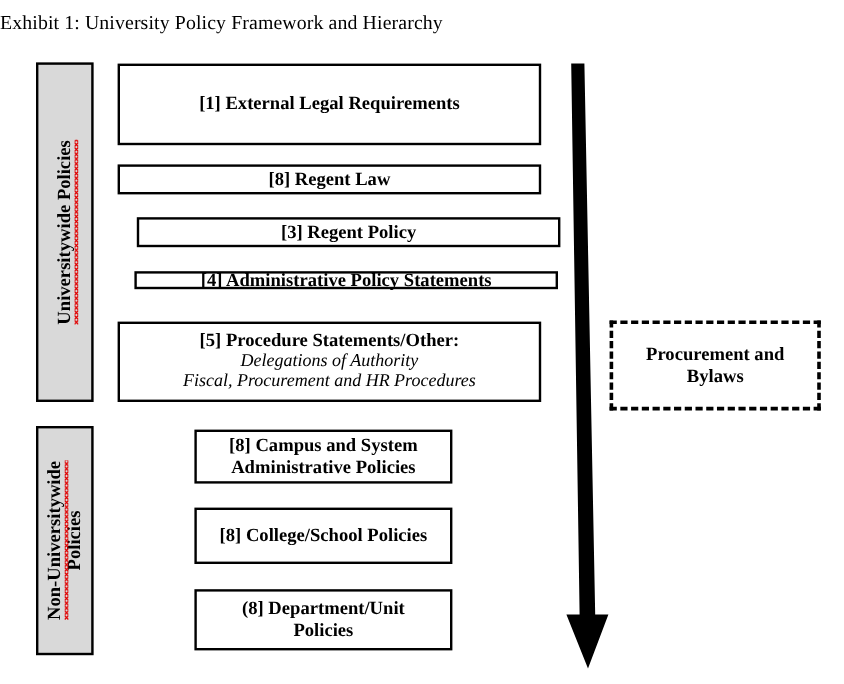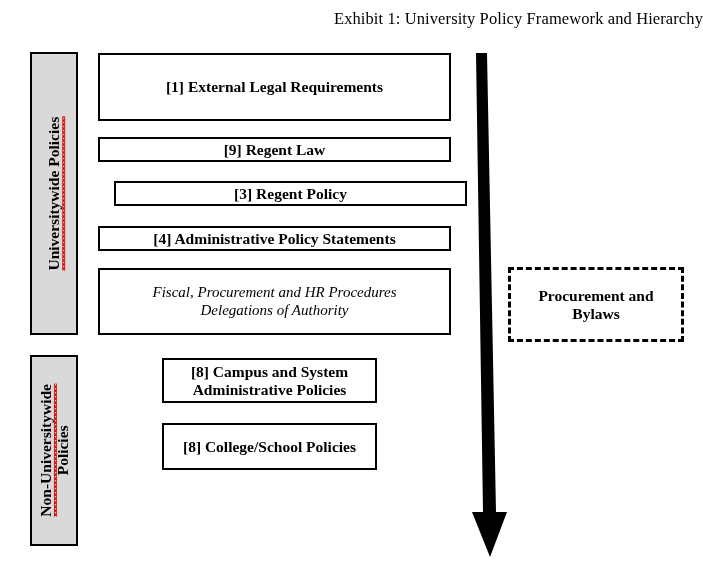--- a/index.html
+++ b/index.html
@@ -22,21 +22,21 @@
     width: 703px;
     height: 570px;
   }
 
   
   .exhibit-title {
     position: absolute;
     left: 0;
     top: 9px;
     width: 703px;
-    text-align: right;
+    text-align: left;
     font-size: 16.5px;
     font-weight: normal;
     letter-spacing: 0.1px;
     white-space: nowrap;
   }
 
   
   .sidebar-box {
     position: absolute;
     box-sizing: border-box;
@@ -113,21 +113,21 @@
   .box-sub {
     font-style: italic;
     font-size: 15px;
     line-height: 1.18;
   }
 
   
   #box-external-legal    { left: 98px; top: 53px;  width: 353px; height: 68px; }
   #box-regent-law        { left: 98px; top: 137px; width: 353px; height: 25px; }
   #box-regent-policy     { left: 98px; top: 181px; width: 353px; height: 25px; margin-left: 16px; }
-  #box-admin-policy      { left: 98px; top: 226px; width: 353px; height: 25px; }
+  #box-admin-policy      { left: 112px; top: 226px; width: 353px; height: 15px; }
   #box-procedure         { left: 98px; top: 268px; width: 353px; height: 67px; }
 
   
   #box-faculty-senate    { left: 508px; top: 267px; width: 176px; height: 75px; }
 
   
   #box-campus-system     { left: 162px; top: 358px; width: 215px; height: 45px; }
   #box-college-school    { left: 162px; top: 423px; width: 215px; height: 47px; }
   #box-department-unit   { left: 162px; top: 491px; width: 215px; height: 51px; }
 
@@ -157,49 +157,54 @@
       <span class="ln squiggle">Non-Universitywide</span>
       <span class="ln">Policies</span>
     </div>
   </div>
 
   <div class="policy-box" id="box-external-legal">
     <div class="box-title">[1] External Legal Requirements</div>
   </div>
 
   <div class="policy-box" id="box-regent-law">
-    <div class="box-title">[9] Regent Law</div>
+    <div class="box-title">[8] Regent Law</div>
   </div>
 
   <div class="policy-box" id="box-regent-policy">
     <div class="box-title">[3] Regent Policy</div>
   </div>
 
   <div class="policy-box" id="box-admin-policy">
     <div class="box-title">[4] Administrative Policy Statements</div>
   </div>
 
   <div class="policy-box" id="box-procedure">
+    <div class="box-title">[5] Procedure Statements/Other:</div>
+    <div class="box-sub">Delegations of Authority</div>
     <div class="box-sub">Fiscal, Procurement and HR Procedures</div>
-    <div class="box-sub">Delegations of Authority</div>
   </div>
 
   <div class="policy-box dashed" id="box-faculty-senate">
     <div class="box-title">Procurement and</div>
     <div class="box-title">Bylaws</div>
   </div>
 
   <div class="policy-box" id="box-campus-system">
     <div class="box-title">[8] Campus and System</div>
     <div class="box-title">Administrative Policies</div>
   </div>
 
   <div class="policy-box" id="box-college-school">
     <div class="box-title">[8] College/School Policies</div>
   </div>
 
+  <div class="policy-box" id="box-department-unit">
+    <div class="box-title">(8] Department/Unit</div>
+    <div class="box-title">Policies</div>
+  </div>
 
   <svg id="down-arrow" viewBox="0 0 90 522">
 
     <polygon points="24,9 35,9 44,468 55,468 38,513 20,468 31,468" fill="#000000"></polygon>
   </svg>
 
 </div>
 
 </body></html>

